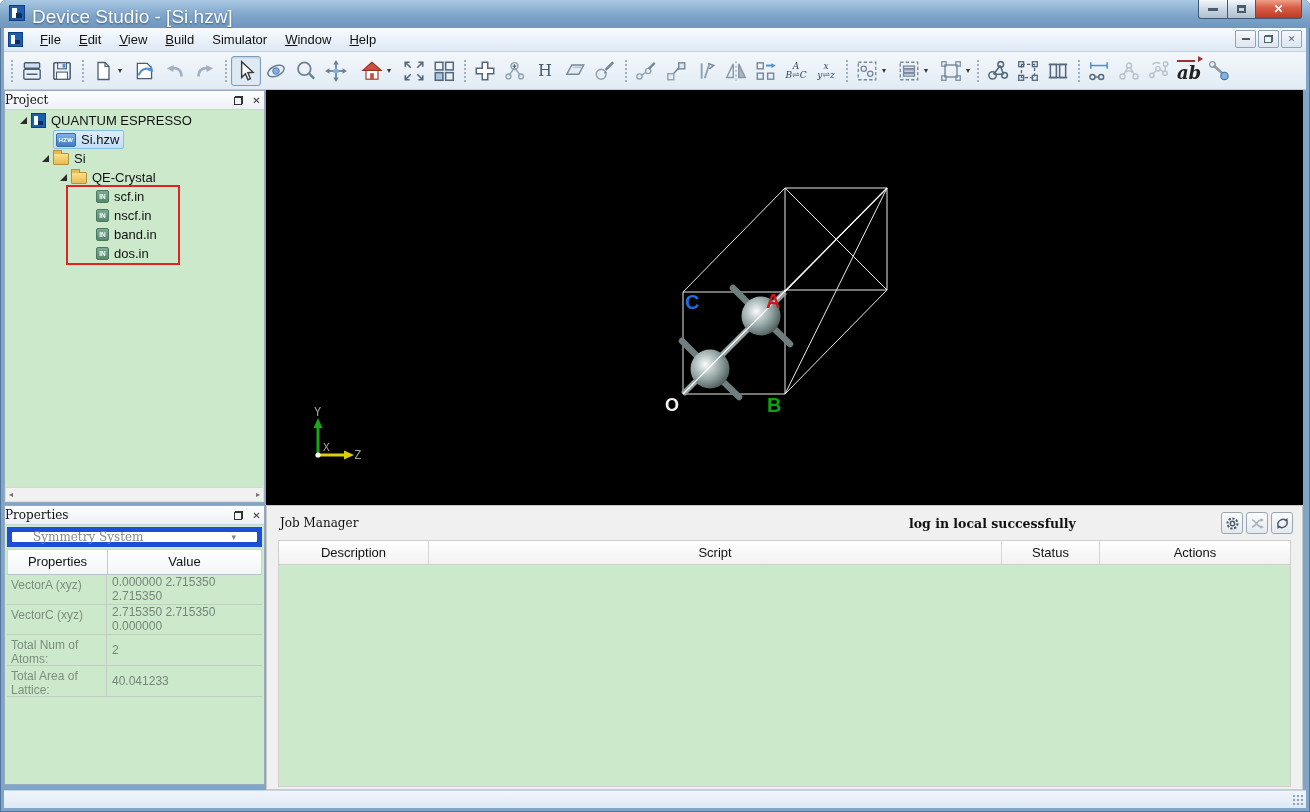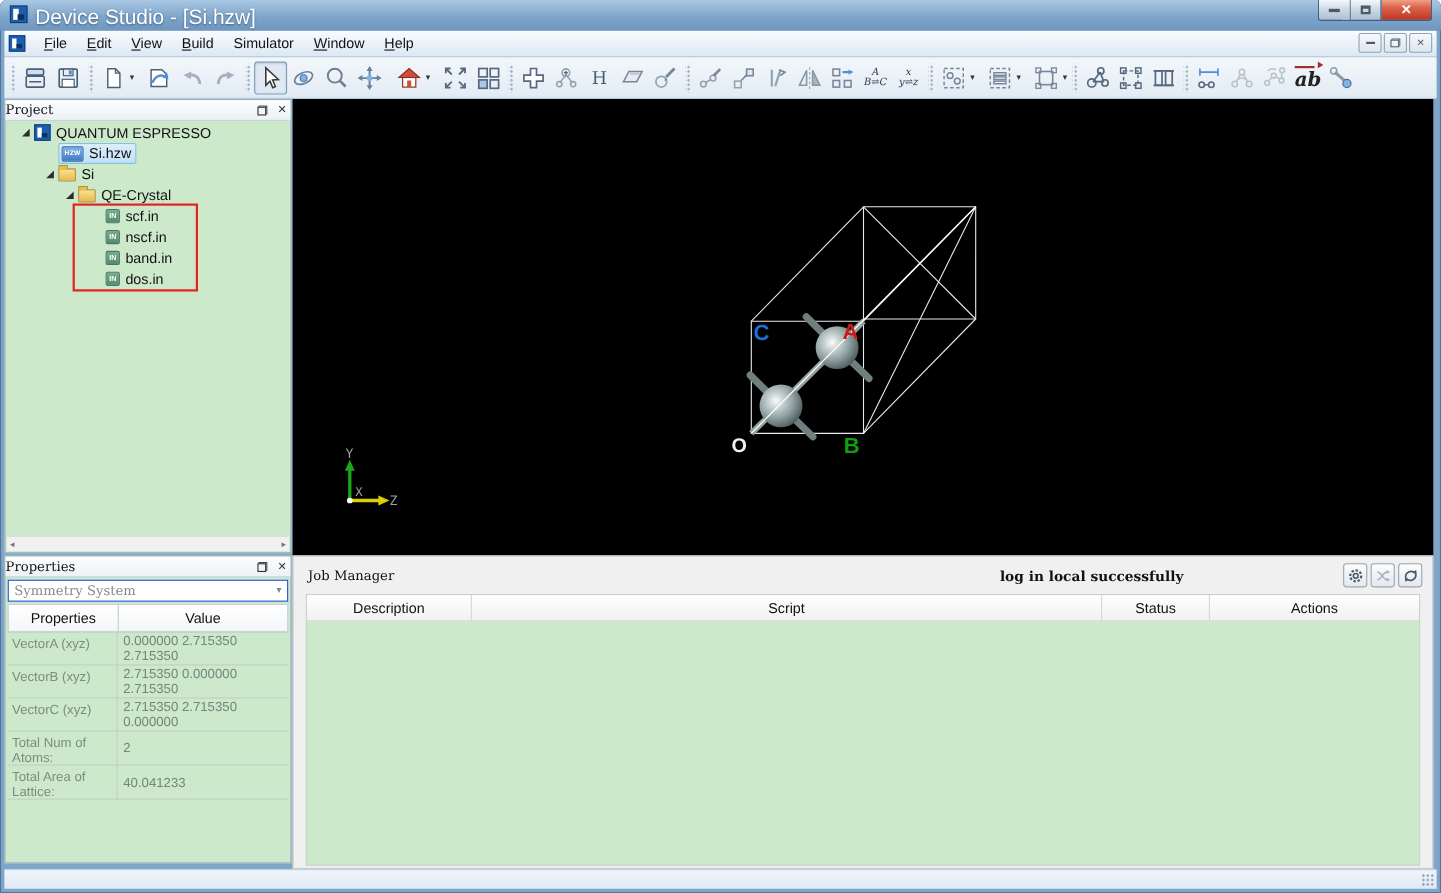--- a/index.html
+++ b/index.html
@@ -85,22 +85,22 @@
   .badge-in { width:13px; height:13px; margin-right:5px; border-radius:2px; border:1px solid #49795f;
               background:linear-gradient(#79ab90,#558a6e); color:#fff; font-size:6.5px; font-weight:bold;
               display:flex; align-items:center; justify-content:center; }
   .sel { display:flex; align-items:center; background:linear-gradient(#dceefb,#c2dff5);
          border:1px solid #84c1ea; border-radius:2px; padding:1px 4px 1px 2px; }
   .redbox { position:absolute; left:66px; top:185px; width:114px; height:80px; border:2px solid #e32222; z-index:6; }
   .hscroll { position:absolute; left:1px; right:1px; bottom:1px; height:14px; background:#f1f1f1; border-top:1px solid #d6d6d6;
              display:flex; align-items:center; justify-content:space-between; padding:0 3px; color:#707070; font-size:8px; }
 
   
-  .propsel { position:absolute; left:2px; right:2px; top:21px; height:20px; background:#fff; border:1px solid #1d4ed8;
-             display:flex; align-items:center; padding:0 5px; font-family:"DejaVu Serif",serif; font-size:12px; color:#8a8a8a; }
+  .propsel { position:absolute; left:2px; right:2px; top:21px; height:20px; background:#fff; border:5px solid #1d4ed8;
+             display:flex; align-items:center; padding:0 21px; font-family:"DejaVu Serif",serif; font-size:12px; color:#8a8a8a; }
   .propsel .sp { flex:1; }
   .ptable { position:absolute; left:2px; right:2px; top:43px; }
   .prow { display:flex; border-bottom:1px solid #c2cec2; }
   .prow.hd { border:1px solid #c9d3dd; border-bottom:1px solid #b9c3cd; background:linear-gradient(#ffffff,#f3f5f7); }
   .pc1 { width:100px; padding:3px 4px; font-size:12px; color:#7d8d7d; border-right:1px solid #c2cec2; line-height:1.2; }
   .pc2 { flex:1; padding:3px 5px; font-size:12px; color:#75857a; display:flex; align-items:center; }
   .hd .pc1, .hd .pc2 { color:#111; font-size:13px; justify-content:center; text-align:center; display:flex; align-items:center; padding:4px; }
 
   
   .viewport { position:absolute; left:266px; top:90px; width:1037px; height:415px; background:#000; }
@@ -554,24 +554,20 @@
     <div class="ptable">
       <div class="prow hd">
         <div class="pc1">Properties</div>
         <div class="pc2">Value</div>
       </div>
       <div class="prow" style="height:30px;">
         <div class="pc1">VectorA (xyz)</div>
         <div class="pc2">0.000000 2.715350 2.715350</div>
       </div>
       <div class="prow" style="height:30px;">
-        <div class="pc1">VectorB (xyz)</div>
-        <div class="pc2">2.715350 0.000000 2.715350</div>
-      </div>
-      <div class="prow" style="height:30px;">
         <div class="pc1">VectorC (xyz)</div>
         <div class="pc2">2.715350 2.715350 0.000000</div>
       </div>
       <div class="prow" style="height:31px;">
         <div class="pc1">Total Num of Atoms:</div>
         <div class="pc2">2</div>
       </div>
       <div class="prow" style="height:31px;">
         <div class="pc1">Total Area of Lattice:</div>
         <div class="pc2">40.041233</div>

